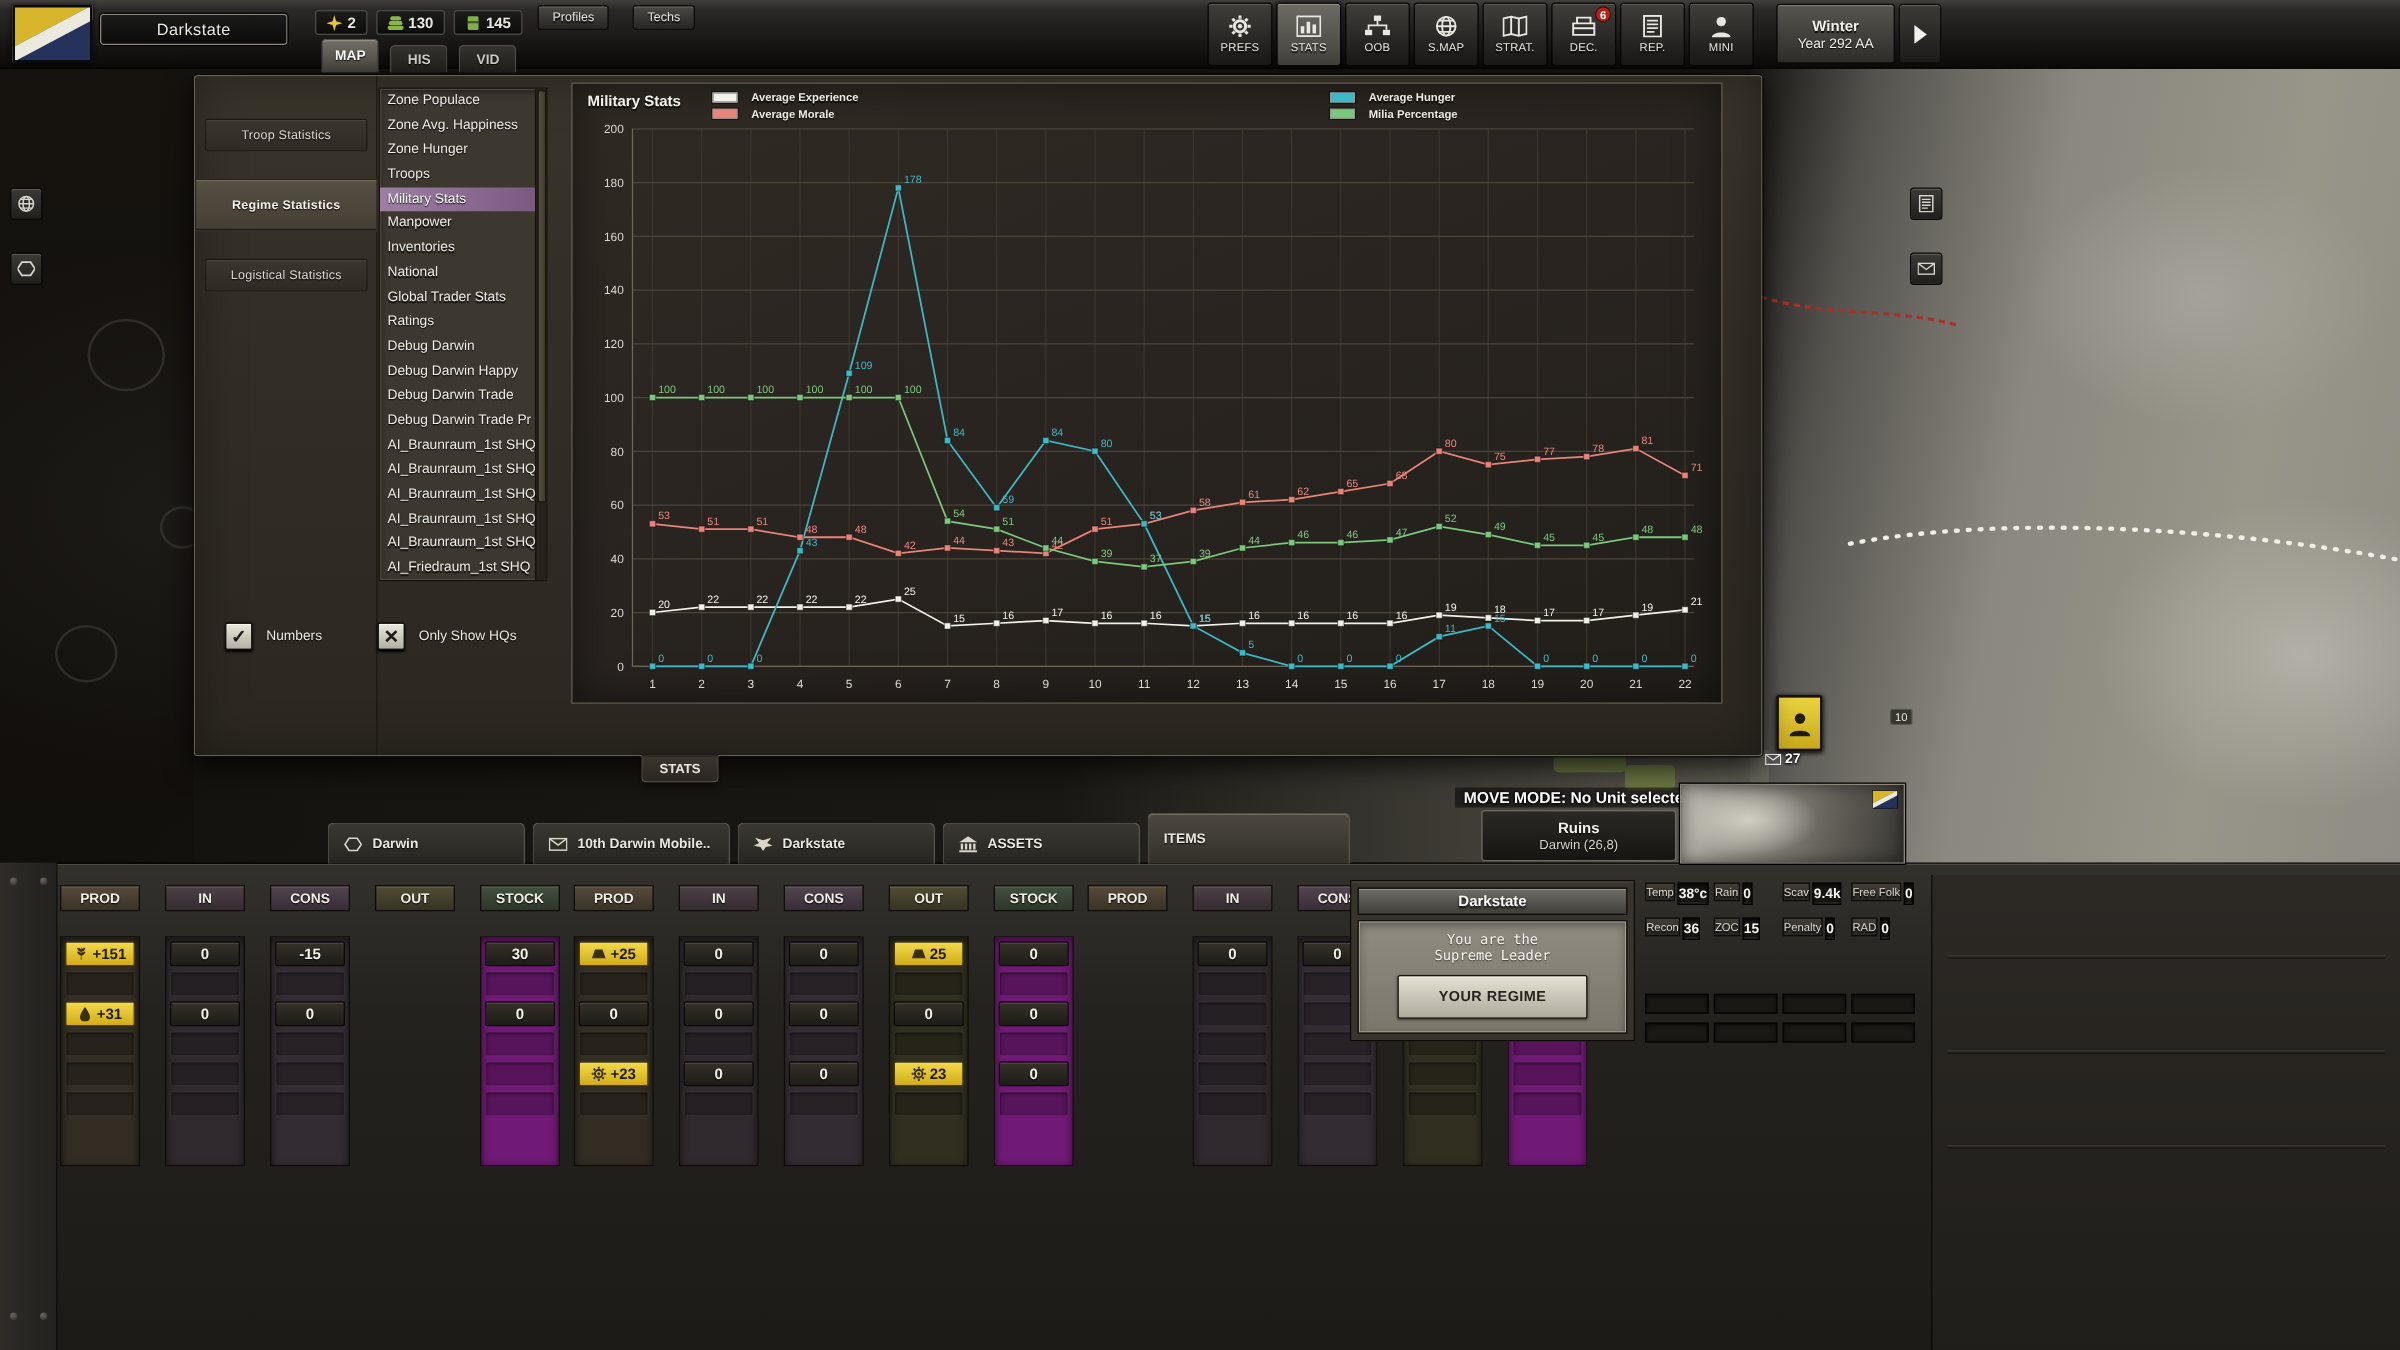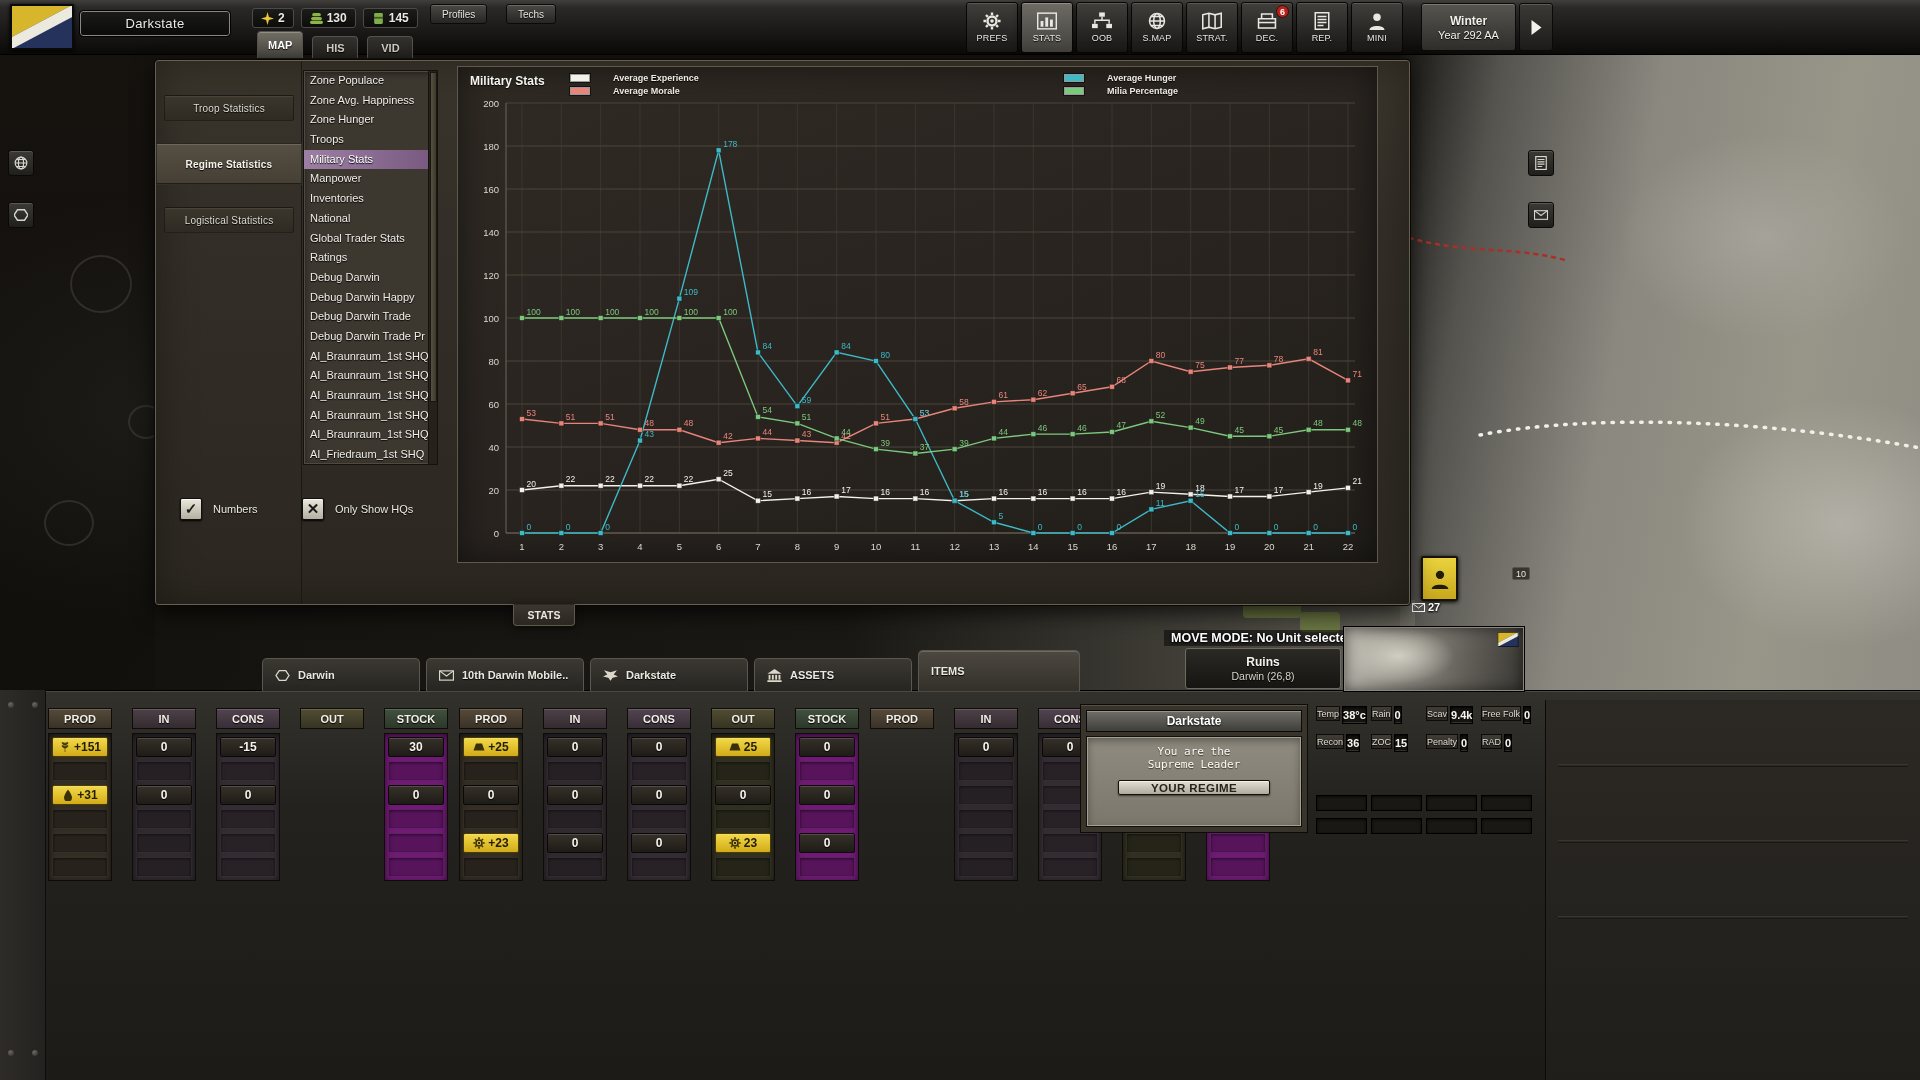--- a/index.html
+++ b/index.html
@@ -112,21 +112,21 @@
   #lbl-hq{left:179px;top:442px}
 
   
   #chart-box{position:absolute;left:301px;top:5px;width:921px;height:497px;
     background:linear-gradient(160deg,#2f2a23 0%,#292420 50%,#211e1a 100%);
     border:1px solid #5f584c;box-shadow:inset 0 0 34px rgba(0,0,0,.5)}
   #chart-title{position:absolute;left:12px;top:7px;font-size:12px;font-weight:bold;color:#f5f3ed;text-shadow:0 1px 1px #000}
   .legend{position:absolute;top:5px;display:flex;flex-direction:column;gap:2px}
   #legend-left{left:112px}
   #legend-right{left:606px}
-  .legend-item{display:flex;align-items:center;gap:23px;height:11px}
+  .legend-item{display:flex;align-items:center;gap:11px;height:11px}
   .swatch{width:20px;height:8px;border:1px solid #999;box-shadow:0 0 0 1px rgba(0,0,0,.5)}
   .legend-label{font-size:9px;font-weight:bold;color:#edebE3;color:#edebe3;text-shadow:0 1px 1px #000}
   #chart-svg{position:absolute;left:0;top:0}
   #chart-svg .axis{fill:#dbd8d0;font-size:9.5px;font-family:"Liberation Sans",sans-serif}
   #chart-svg .pt{font-size:8.5px;font-family:"Liberation Sans",sans-serif}
   #chart-svg .hgrid{stroke:#4b453a;stroke-width:1}
   #chart-svg .vgrid{stroke:#3b362e;stroke-width:1}
   #chart-svg .axisline{stroke:#6d6659;stroke-width:1}
   #stats-tab{position:absolute;left:513px;top:604px;width:62px;height:22px;
     background:linear-gradient(#3b362e,#2b2721);border:1px solid #5f584c;border-top-color:#2e2a23;border-radius:0 0 4px 4px;
@@ -161,21 +161,21 @@
       linear-gradient(100deg,#bab7ae 0%,#908d84 35%,#5f5c56 70%,#3a3833 100%);
     box-shadow:inset 0 0 14px rgba(0,0,0,.55)}
   #portrait-flag{position:absolute;right:4px;top:4px;width:22px;height:15px}
 
   
   #econ-groups{position:absolute;left:48px;top:708px;display:flex;gap:11px}
   .econ-group{display:flex;gap:20px}
   .econ-col{width:64px}
   .econ-head{height:21px;border:1px solid #0e0c09;box-shadow:inset 0 1px 0 rgba(255,255,255,.14);
     color:#f3f0e8;font-size:11px;font-weight:bold;display:flex;align-items:center;justify-content:center;text-shadow:0 1px 1px #000}
-  .econ-well{margin-top:4px;height:148px;border:1px solid #0e0c09;box-shadow:inset 0 2px 7px rgba(0,0,0,.6);padding:3px}
+  .econ-well{margin-top:20px;height:184px;border:1px solid #0e0c09;box-shadow:inset 0 2px 7px rgba(0,0,0,.6);padding:3px}
   .slot{height:20px;margin-bottom:4px;border-radius:2px}
   .slot.empty{background:rgba(0,0,0,.22);border:1px solid rgba(255,255,255,.06);box-shadow:inset 0 1px 3px rgba(0,0,0,.55)}
   .slot.cell{display:flex;align-items:center;justify-content:center;gap:3px;cursor:pointer;
     background:linear-gradient(#353129,#1e1c17);border:1px solid #090806;box-shadow:inset 0 1px 0 rgba(255,255,255,.14);
     color:#f6f4ed;font-size:12px;font-weight:bold;text-shadow:0 1px 1px #000}
   .slot.cell.hl{background:linear-gradient(#f3d94b,#d2ac17);color:#221c06;text-shadow:none;border-color:#4a3c08}
   .slot.cell .icon{width:12px;height:12px;color:#e9e7db}
   .slot.cell.hl .icon{color:#3a3008}
   .col-prod .econ-head{background:linear-gradient(#564a3a,#3a3227)}
   .col-in .econ-head{background:linear-gradient(#4d4147,#342b31)}
@@ -191,21 +191,21 @@
   
   #regime-panel{position:absolute;left:1080px;top:704px;width:228px;height:129px;background:#38342c;
     border:1px solid #0c0b08;box-shadow:inset 0 1px 0 #564f43;padding:5px}
   #regime-header{height:22px;background:linear-gradient(#706e67,#403e39);border:1px solid #0a0a08;
     box-shadow:inset 0 1px 0 #989388;color:#fff;font-size:12px;font-weight:bold;
     display:flex;align-items:center;justify-content:center;text-shadow:0 1px 2px #000}
   #regime-body{margin-top:4px;height:91px;background:linear-gradient(#8f8b80,#7b776c);
     border:1px solid #12100c;box-shadow:inset 0 0 0 1px #a49f93, inset 0 3px 8px rgba(0,0,0,.4);
     display:flex;flex-direction:column;align-items:center;padding-top:8px}
   .regime-line{font-family:"DejaVu Sans Mono",monospace;font-size:11px;color:#fcfbf5;text-shadow:0 1px 1px #3a372f;line-height:13px}
-  #regime-btn{margin-top:9px;width:152px;height:15px;background:linear-gradient(#e4e0d4,#aeaa9c);
+  #regime-btn{margin-top:9px;width:152px;height:35px;background:linear-gradient(#e4e0d4,#aeaa9c);
     border:1px solid #14120e;box-shadow:inset 0 1px 0 rgba(255,255,255,.6),0 1px 2px rgba(0,0,0,.55);
     color:#26231c;font-size:11.5px;font-weight:bold;letter-spacing:.4px;border-radius:2px;cursor:pointer;
     display:flex;align-items:center;justify-content:center}
   #env-tiles{position:absolute;left:1316px;top:706px;display:grid;grid-template-columns:repeat(4,51px);column-gap:4px;row-gap:10px}
   .env-tile{display:flex;flex-direction:row;gap:2px}
   .env-label{height:15px;background:linear-gradient(#413d36,#2b2823);border:1px solid #0c0b08;color:#dedbd2;
     font-size:9px;display:flex;align-items:center;justify-content:center;text-shadow:0 1px 1px #000;white-space:nowrap}
   .env-value{height:18px;background:#161411;border:1px solid #000;box-shadow:inset 0 1px 3px rgba(0,0,0,.8), inset 0 -1px 0 #3d392f;
     color:#f7f5ee;font-size:11px;font-weight:bold;display:flex;align-items:center;justify-content:center}
   #env-empty{position:absolute;left:1316px;top:795px;display:grid;grid-template-columns:repeat(4,51px);column-gap:4px;row-gap:7px}

